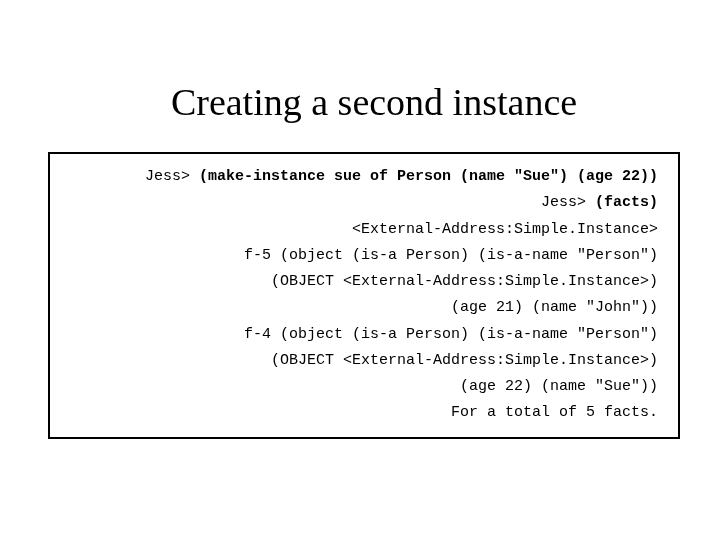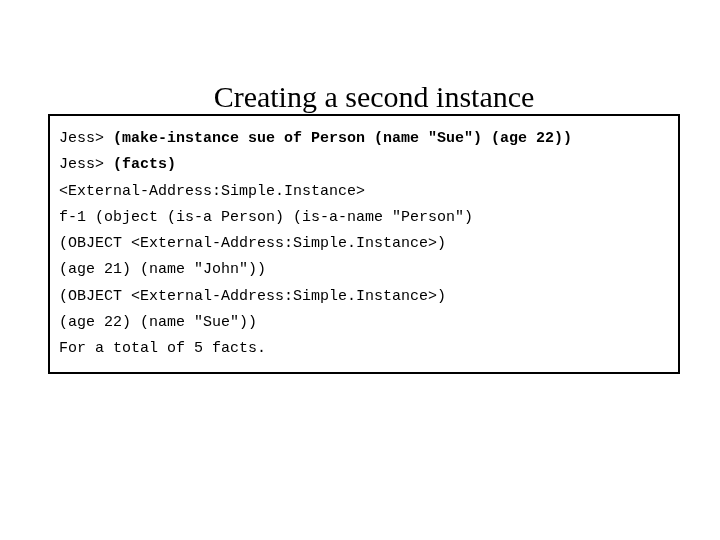--- a/index.html
+++ b/index.html
@@ -4,46 +4,49 @@
   <style>
     * { margin: 0; padding: 0; box-sizing: border-box; }
     body {
       width: 720px;
       height: 540px;
       background: #ffffff;
       font-family: "Times New Roman", Times, serif;
       padding: 80px 40px 40px 48px;
     }
     .title {
-      font-size: 30px;
+      font-size: 38px;
       font-weight: normal;
       text-align: center;
+      margin-bottom: 28px;
       color: #000;
       padding-left: 40px;
       padding-right: 20px;
     }
     .code-box {
       border: 2px solid #000;
-      padding: 10px 9px;
+      padding: 10px 20px;
       font-family: "Courier New", Courier, monospace;
       font-size: 15px;
       line-height: 1.75;
       color: #000;
       white-space: nowrap;
+      text-align: right;
     }
     .bold { font-weight: bold; }
   </style>
 </head>
 <body>
 
 <h1 class="title">Creating a second instance</h1>
 
 <div class="code-box">
   <div><span>Jess&gt; </span><span class="bold">(make-instance sue of Person (name "Sue") (age 22))</span></div>
   <div><span>Jess&gt; </span><span class="bold">(facts)</span></div>
   <div>&lt;External-Address:Simple.Instance&gt;</div>
-  <div>f-1 (object (is-a Person) (is-a-name "Person")</div>
+  <div>f-5 (object (is-a Person) (is-a-name "Person")</div>
   <div>(OBJECT &lt;External-Address:Simple.Instance&gt;)</div>
   <div>(age 21) (name "John"))</div>
+  <div>f-4 (object (is-a Person) (is-a-name "Person")</div>
   <div>(OBJECT &lt;External-Address:Simple.Instance&gt;)</div>
   <div>(age 22) (name "Sue"))</div>
   <div>For a total of 5 facts.</div>
 </div>
 
 </body></html>

